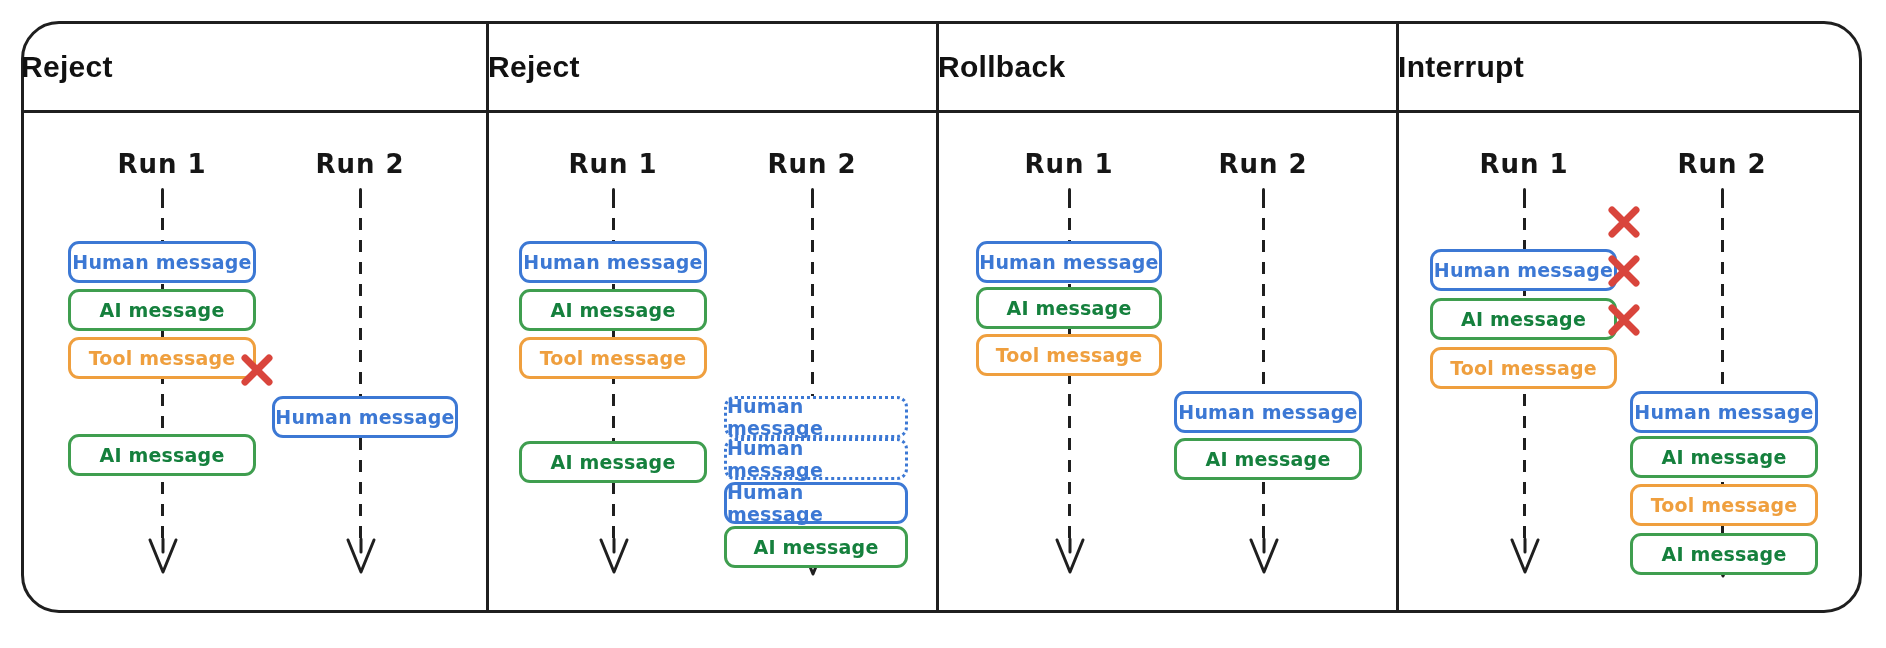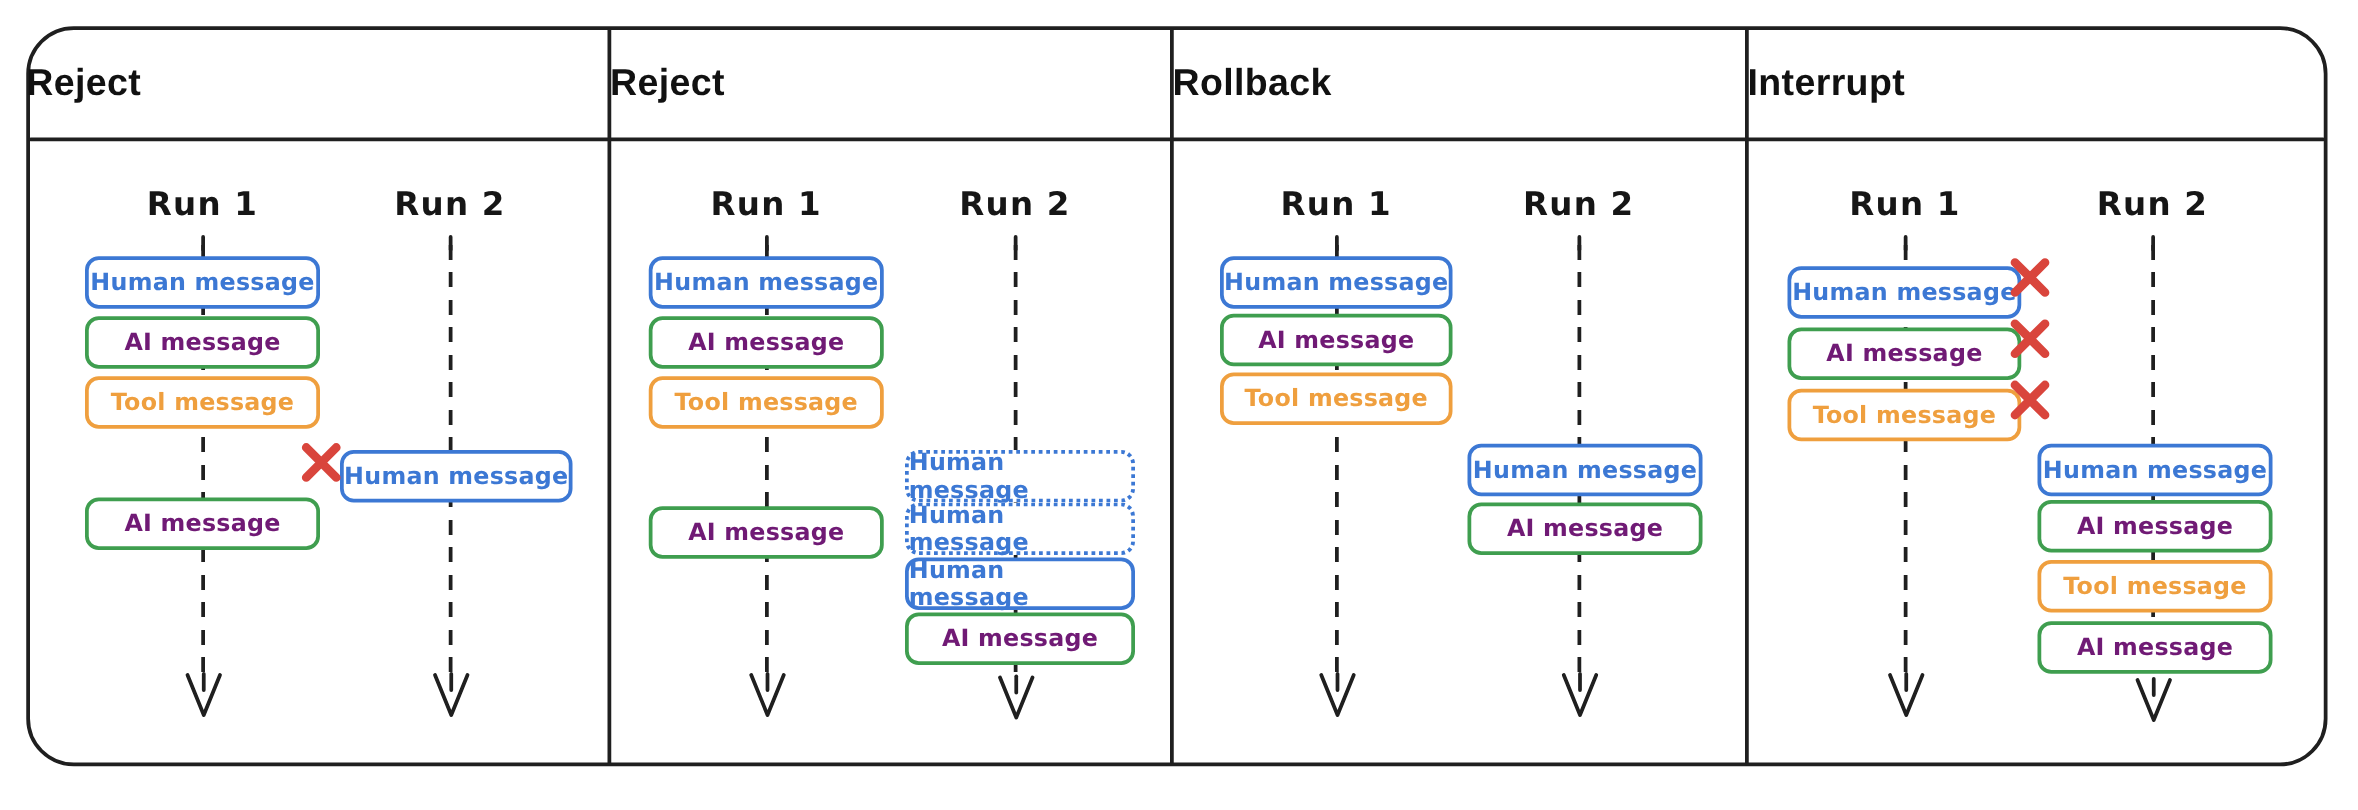--- a/index.html
+++ b/index.html
@@ -23,24 +23,24 @@
   }
   .tick{position:absolute;top:188px;width:3px;height:13px;background:#1f1f1f;border-radius:2px;}
   .lifeline{
     position:absolute;top:196px;height:346px;width:3px;
     background:repeating-linear-gradient(to bottom,#1f1f1f 0 12px,transparent 12px 22px);
   }
   .arrow{position:absolute;width:34px;height:40px;}
   .msg{
     position:absolute;height:42px;box-sizing:border-box;background:#ffffff;
     border:3px solid;border-radius:11px;display:flex;align-items:center;justify-content:center;
-    font-family:"DejaVu Sans",sans-serif;font-size:19px;font-weight:600;letter-spacing:.2px;
+    font-family:"DejaVu Sans",sans-serif;font-size:19px;font-weight:600;letter-spacing:.2px;margin-top:36px;
   }
   .blue{border-color:#3c78d4;color:#3c78d4;}
-  .green{border-color:#3f9e4f;color:#701a75;}
+  .green{border-color:#3f9e4f;color:#15803d;}
   .orange{border-color:#ef9f3e;color:#ef9f3e;}
   .queued{border-style:dotted;border-width:3px;}
   .xmark{position:absolute;width:36px;height:36px;}
 </style>
 </head>
 <body>
 
 <div class="canvas">
 
   <div class="frame"></div>

